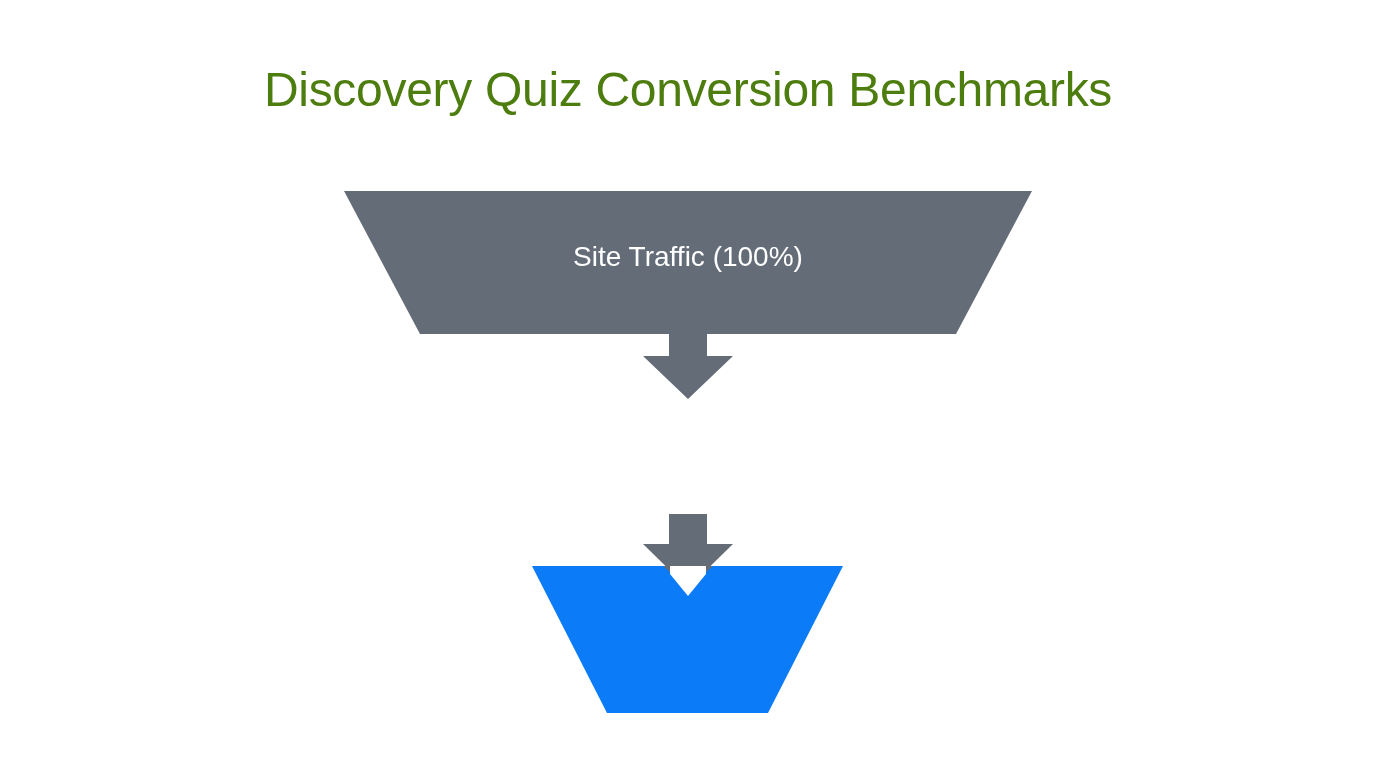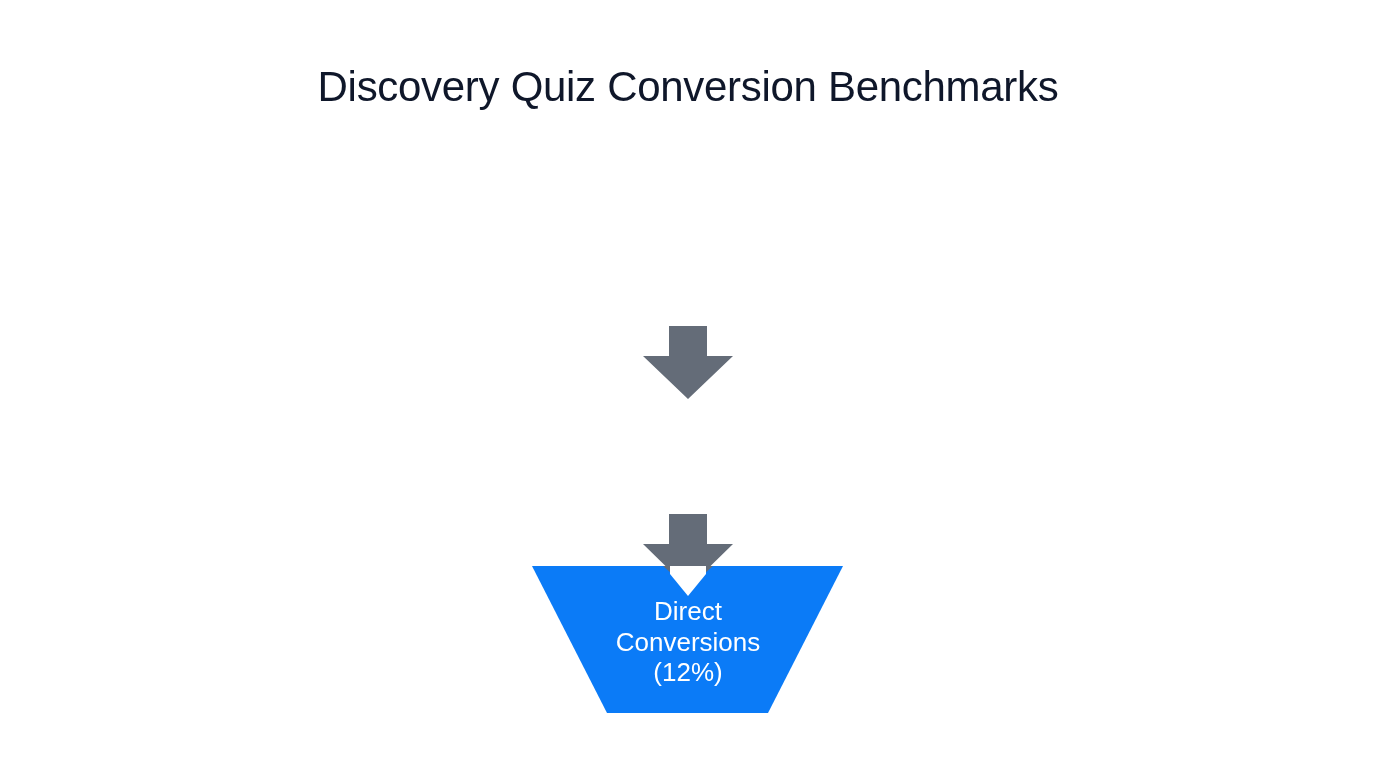--- a/index.html
+++ b/index.html
@@ -15,24 +15,24 @@
     width:1376px; height:768px;
     background:#ffffff;
   }
 
   
   #chart-title {
     position:absolute;
     left:0; top:62px;
     width:1376px;
     text-align:center;
-    font-size:42px;
+    font-size:48px;
     font-weight:300;
     letter-spacing:-0.3px;
-    color:#0f172a;
+    color:#4d7c0f;
     line-height:1.18;
     white-space:nowrap;
   }
 
   
   .funnel-stage {
     position:absolute;
     left:0;
     width:1376px;
   }
@@ -74,20 +74,26 @@
   #connector-1 { top:326px; height:73px; }
   #connector-2 { top:514px; height:74px; }
 </style>
 </head>
 <body>
 
 <div id="canvas">
 
   <div id="chart-title">Discovery Quiz Conversion Benchmarks</div>
 
+  <div class="funnel-stage" id="stage-1">
+    <svg class="funnel-shape" viewBox="0 0 1376 143" preserveAspectRatio="none">
+      <polygon points="344,0 1032,0 956,143 420,143" fill="#646C78"></polygon>
+    </svg>
+    <div class="funnel-label">Site Traffic (100%)</div>
+  </div>
 
   <div class="funnel-connector" id="connector-1">
     <svg viewBox="0 0 1376 73" preserveAspectRatio="none">
 
       <polygon points="669,0 707,0 707,30 733,30 688,73 643,30 669,30" fill="#646C78"></polygon>
 
       <polygon points="670,59 688,78 706,59 706,73 688,73 670,73" fill="#ffffff"></polygon>
     </svg>
   </div>
 
@@ -99,18 +105,15 @@
   </div>
 
   <div class="funnel-stage" id="stage-3">
     <svg class="funnel-shape" viewBox="0 0 1376 147" preserveAspectRatio="none">
       <polygon points="532,0 843,0 768,147 607,147" fill="#0B7BF7"></polygon>
 
       <polygon points="663,0 688,22 713,0" fill="#646C78"></polygon>
 
       <polygon points="670,8 688,30 706,8 706,0 670,0" fill="#ffffff"></polygon>
     </svg>
-    <div class="funnel-label">Direct
-Conversions
-(12%)</div>
   </div>
 
 </div>
 
 </body></html>

